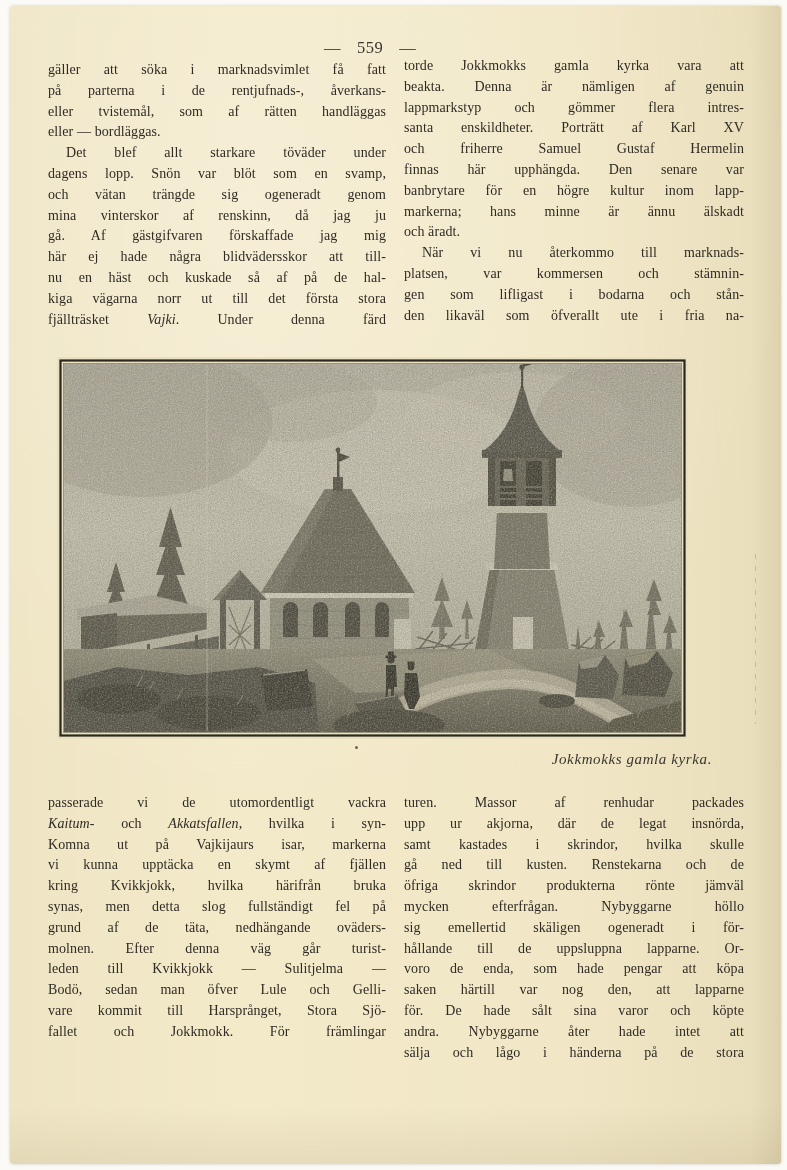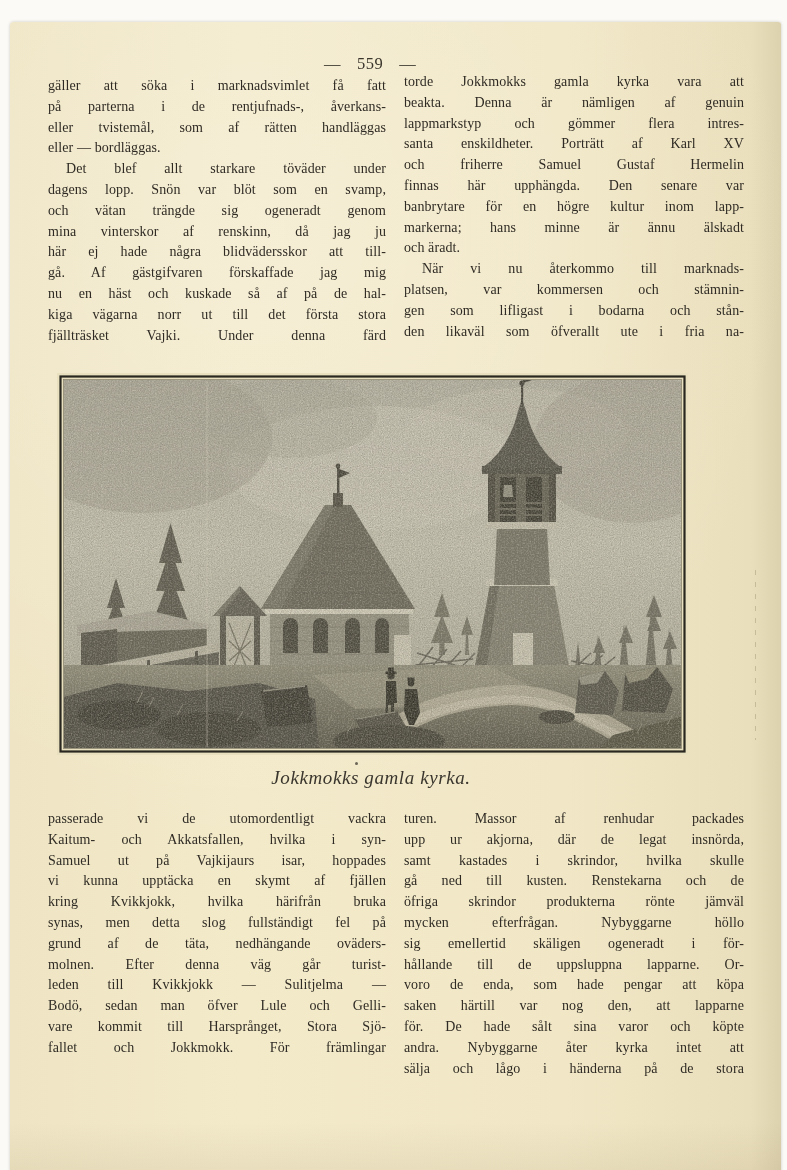--- a/index.html
+++ b/index.html
@@ -2,21 +2,21 @@
 <html><head>
 <meta charset="utf-8">
 <style>
   html,body{margin:0;padding:0;}
   body{
     width:787px;height:1170px;
     background:#fbfaf7;
     font-family:"Liberation Serif", serif;
     position:relative;overflow:hidden;
   }
-  .scan-stage{position:absolute;inset:0;margin-top:16px;}
+  .scan-stage{position:absolute;inset:0;}
   .paper{
     position:absolute;left:10px;top:6px;width:771px;height:1158px;
     border-radius:4px 3px 3px 4px;
     background:
       linear-gradient(180deg, rgba(0,0,0,0) 95%, rgba(120,100,60,.10) 100%),
       radial-gradient(120% 90% at 32% 18%, rgba(255,255,255,.22), rgba(0,0,0,0) 60%),
       linear-gradient(90deg, #efe5c4 0%, #f3eaca 30%, #f1e7c6 72%, #eadfbc 96%, #ddd2ae 100%);
     box-shadow:0 0 3px rgba(60,50,30,.25);
   }
   .pagenum{
@@ -25,27 +25,27 @@
   }
   .pagenum .num{margin:0 16px;}
   .col{
     position:absolute;width:338px;
     font-size:14px;line-height:20.8px;color:#2f2b24;
     letter-spacing:.1px;
   }
   .tline{text-align:justify;text-align-last:justify;height:20.8px;overflow:visible;}
   .tline.end{text-align-last:left;}
   .tline.indent{text-indent:18px;}
-  .it{}
+  .it{font-style:italic;}
   .figure{
     position:absolute;left:47px;top:351px;width:631px;height:382px;
   }
   .caption{
     position:absolute;left:20px;top:745px;width:682px;
-    text-align:center;font-style:italic;font-size:19px;letter-spacing:.6px;
+    text-align:right;font-style:italic;font-size:15px;letter-spacing:.6px;
     color:#3a362e;
   }
   .speck{position:absolute;border-radius:50%;background:#6b6557;}
   .crease-right{
     position:absolute;left:745px;top:548px;width:1px;height:170px;
     background:repeating-linear-gradient(180deg, rgba(110,100,70,.28) 0 5px, rgba(0,0,0,0) 5px 12px);
   }
 </style>
 </head>
 <body>
@@ -59,22 +59,22 @@
 
     <div class="col" style="left:38px;top:54px;">
         <div class="tline"><span>gäller att söka i marknadsvimlet få fatt</span></div>
         <div class="tline"><span>på parterna i de rentjufnads-, åverkans-</span></div>
         <div class="tline"><span>eller tvistemål, som af rätten handläggas</span></div>
         <div class="tline end"><span>eller — bordläggas.</span></div>
         <div class="tline indent"><span>Det blef allt starkare töväder under</span></div>
         <div class="tline"><span>dagens lopp. Snön var blöt som en svamp,</span></div>
         <div class="tline"><span>och vätan trängde sig ogeneradt genom</span></div>
         <div class="tline"><span>mina vinterskor af renskinn, då jag ju</span></div>
+        <div class="tline"><span>gå. Af gästgifvaren förskaffade jag mig</span></div>
         <div class="tline"><span>här ej hade några blidvädersskor att till-</span></div>
-        <div class="tline"><span>gå. Af gästgifvaren förskaffade jag mig</span></div>
         <div class="tline"><span>nu en häst och kuskade så af på de hal-</span></div>
         <div class="tline"><span>kiga vägarna norr ut till det första stora</span></div>
         <div class="tline"><span>fjällträsket </span><span class="it">Vajki</span><span>. Under denna färd</span></div>
       </div>
     <div class="col" style="left:394px;top:50px;width:340px;">
         <div class="tline"><span>torde Jokkmokks gamla kyrka vara att</span></div>
         <div class="tline"><span>beakta. Denna är nämligen af genuin</span></div>
         <div class="tline"><span>lappmarkstyp och gömmer flera intres-</span></div>
         <div class="tline"><span>santa enskildheter. Porträtt af Karl XV</span></div>
         <div class="tline"><span>och friherre Samuel Gustaf Hermelin</span></div>
@@ -275,21 +275,21 @@
     </div>
 
     <div class="speck" style="left:345px;top:740px;width:3px;height:3px;"></div>
     <div class="crease-right"></div>
 
     <div class="caption">Jokkmokks gamla kyrka.</div>
 
     <div class="col" style="left:38px;top:787px;">
         <div class="tline"><span>passerade vi de utomordentligt vackra</span></div>
         <div class="tline"><span class="it">Kaitum-</span><span> och </span><span class="it">Akkatsfallen</span><span>, hvilka i syn-</span></div>
-        <div class="tline"><span>Samuel ut på Vajkijaurs isar, hoppades</span></div>
+        <div class="tline"><span>Komna ut på Vajkijaurs isar, markerna</span></div>
         <div class="tline"><span>vi kunna upptäcka en skymt af fjällen</span></div>
         <div class="tline"><span>kring Kvikkjokk, hvilka härifrån bruka</span></div>
         <div class="tline"><span>synas, men detta slog fullständigt fel på</span></div>
         <div class="tline"><span>grund af de täta, nedhängande oväders-</span></div>
         <div class="tline"><span>molnen. Efter denna väg går turist-</span></div>
         <div class="tline"><span>leden till Kvikkjokk — Sulitjelma —</span></div>
         <div class="tline"><span>Bodö, sedan man öfver Lule och Gelli-</span></div>
         <div class="tline"><span>vare kommit till Harsprånget, Stora Sjö-</span></div>
         <div class="tline"><span>fallet och Jokkmokk. För främlingar</span></div>
       </div>
@@ -298,18 +298,18 @@
         <div class="tline"><span>upp ur akjorna, där de legat insnörda,</span></div>
         <div class="tline"><span>samt kastades i skrindor, hvilka skulle</span></div>
         <div class="tline"><span>gå ned till kusten. Renstekarna och de</span></div>
         <div class="tline"><span>öfriga skrindor produkterna rönte jämväl</span></div>
         <div class="tline"><span>mycken efterfrågan. Nybyggarne höllo</span></div>
         <div class="tline"><span>sig emellertid skäligen ogeneradt i för-</span></div>
         <div class="tline"><span>hållande till de uppsluppna lapparne. Or-</span></div>
         <div class="tline"><span>voro de enda, som hade pengar att köpa</span></div>
         <div class="tline"><span>saken härtill var nog den, att lapparne</span></div>
         <div class="tline"><span>för. De hade sålt sina varor och köpte</span></div>
-        <div class="tline"><span>andra. Nybyggarne åter kyrka intet att</span></div>
+        <div class="tline"><span>andra. Nybyggarne åter hade intet att</span></div>
         <div class="tline"><span>sälja och lågo i händerna på de stora</span></div>
       </div>
 
   </div>
 </div>
 
 </body></html>

